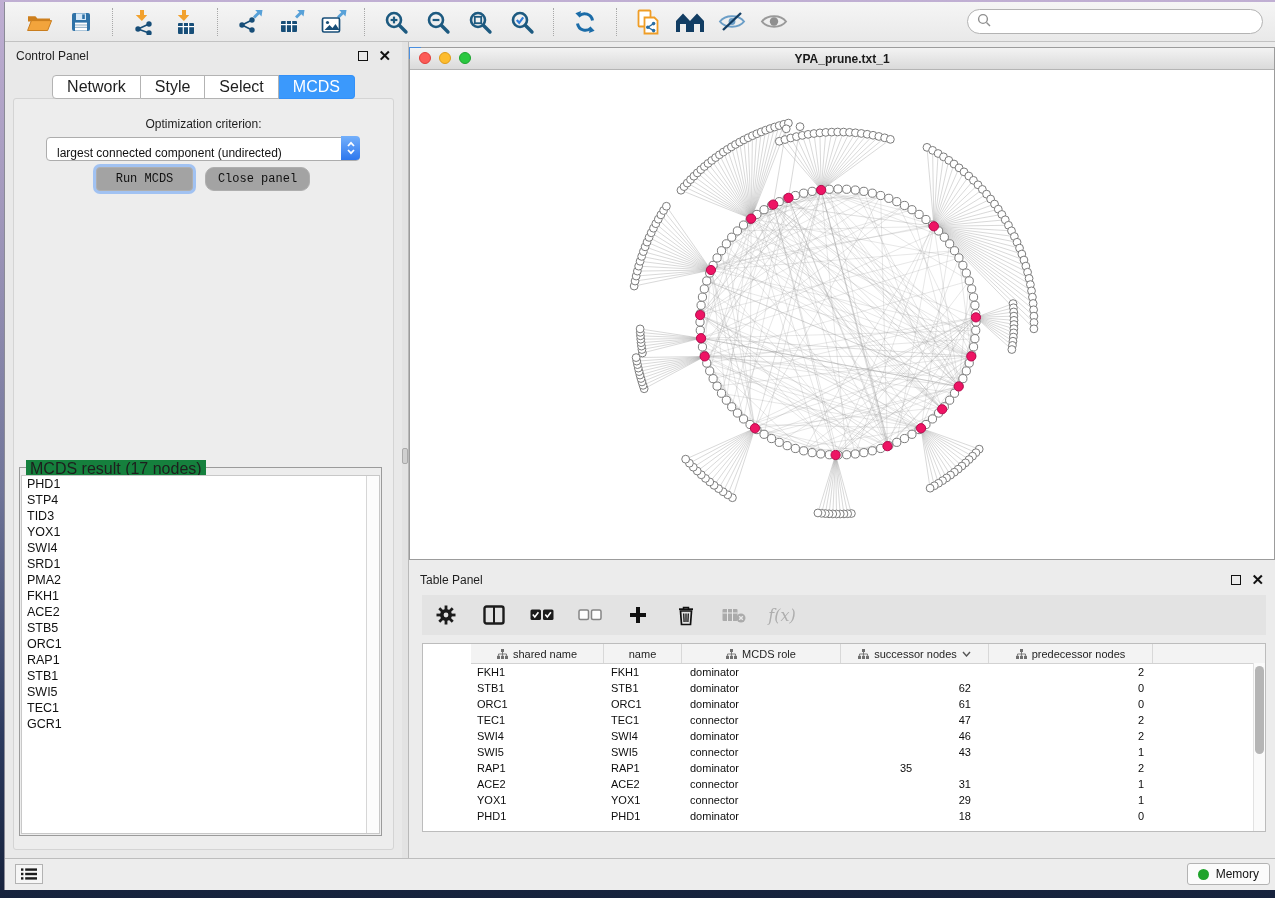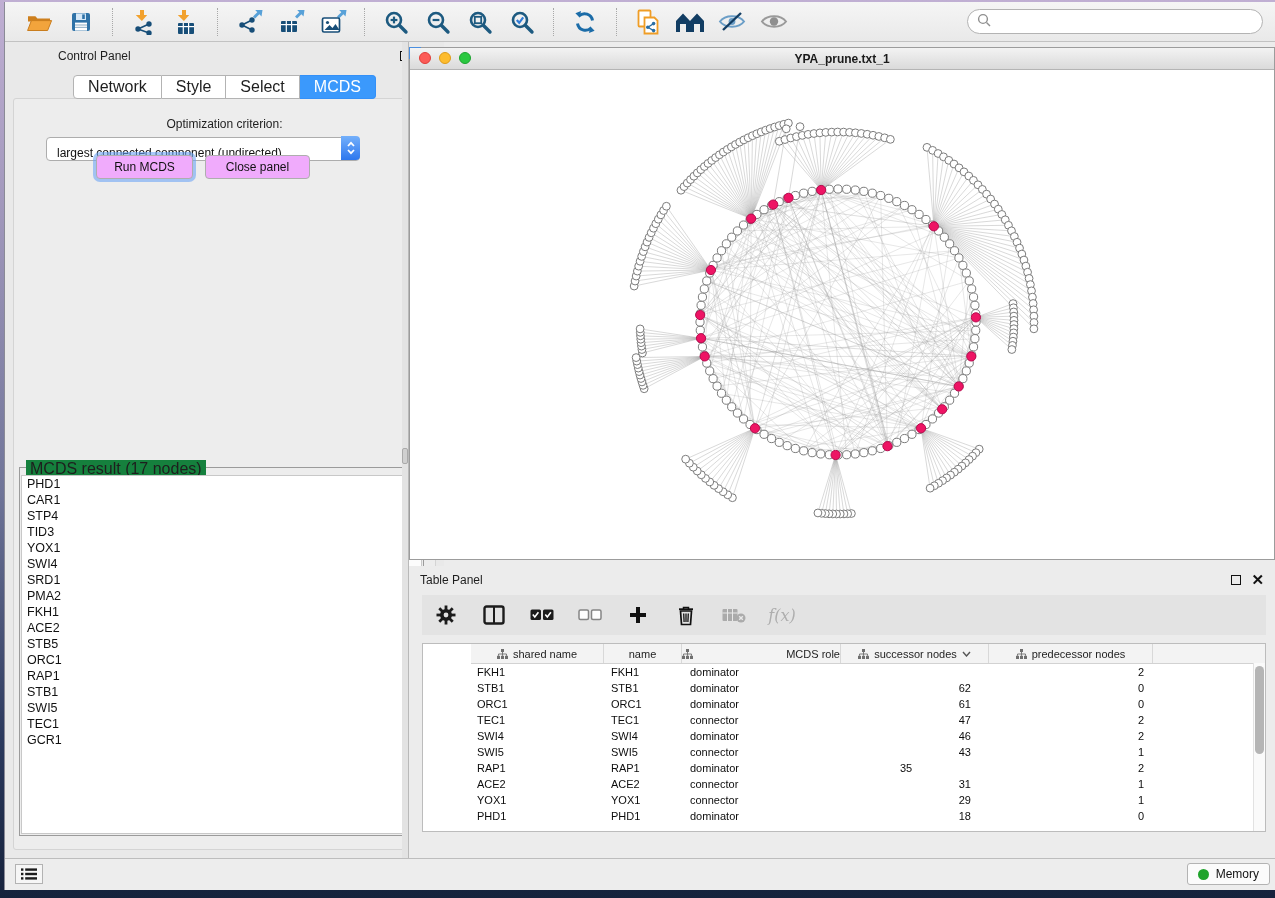--- a/index.html
+++ b/index.html
@@ -10,38 +10,38 @@
   }
   #app-window{position:absolute;left:4px;top:2px;right:0;bottom:8px;background:#ececec;border-left:1px solid #8a8a96;box-sizing:border-box;}
   
   #main-toolbar{position:absolute;left:0;top:0;right:0;height:40px;background:linear-gradient(#f5f5f5,#e9e9e9);border-bottom:1px solid #c2c2c2;display:flex;align-items:center;padding:0 6px;box-sizing:border-box;}
   .tb-group{display:flex;align-items:center;padding:0 7px;}
   .tb-sep{width:0;height:28px;border-left:1px dotted #a8a8a8;margin:0 3px;}
   .tb-btn{width:42px;height:32px;background:transparent;border:none;display:flex;align-items:center;justify-content:center;padding:0;cursor:default;}
   #toolbar-search{margin-left:auto;margin-right:6px;width:296px;height:25px;border:1px solid #b3b3b3;border-radius:13px;background:#fff;display:flex;align-items:center;gap:5px;padding:0 9px;box-sizing:border-box;}
   #toolbar-search input{border:none;outline:none;flex:1;font-size:12px;background:transparent;font-family:"Liberation Sans",sans-serif;}
   
-  #control-panel{position:absolute;left:0;top:40px;width:397px;bottom:32px;background:#e9e9e9;padding-left:42px;}
+  #control-panel{position:absolute;left:0;top:40px;width:397px;bottom:32px;background:#e9e9e9;}
   .panel-header{height:28px;display:flex;align-items:center;padding:0 11px;font-size:12px;color:#1e1e1e;}
   .win-icons{margin-left:auto;display:flex;gap:10px;align-items:center;}
   .float-icon{width:8px;height:8px;border:1.5px solid #111;display:inline-block;background:transparent;}
   .close-icon{font-weight:bold;font-size:15px;color:#111;line-height:10px;}
   #cp-tabs{position:absolute;left:0;top:33px;width:100%;display:flex;justify-content:center;z-index:2;}
   .seg-tab{height:22px;padding:0 14px;font-size:16px;background:#fff;border:1px solid #b3b3b3;border-left:none;color:#1e1e1e;display:flex;align-items:center;cursor:default;}
   .seg-tab.first{border-left:1px solid #b3b3b3;border-radius:4px 0 0 4px;}
   .seg-tab.last{border-radius:0 4px 4px 0;}
   .seg-tab.active{background:#3b99fc;border-color:#3390f8;color:#fff;}
   #cp-inner{position:absolute;left:8px;right:8px;top:56px;bottom:8px;background:#ededed;border:1px solid #d4d4d4;border-radius:3px;}
   #opt-label{position:absolute;left:0;right:0;top:18px;text-align:center;font-size:12px;color:#1e1e1e;}
   #criterion-select{position:absolute;left:32px;top:38px;width:314px;height:24px;background:#fff;border:1px solid #adadad;border-radius:4px;display:flex;align-items:flex-end;box-sizing:border-box;font-size:12px;color:#111;}
   #criterion-select .sel-text{flex:1;padding:0 10px;white-space:nowrap;}
   #criterion-stepper{width:19px;height:24px;margin-right:-1px;border-radius:0 4px 4px 0;background:linear-gradient(#74b0fb,#2d77ee);display:flex;align-items:center;justify-content:center;}
-  .cp-btn{position:absolute;top:56px;height:24px;background:#f0abfc;border:1px solid #aeaeae;border-radius:4px;font-size:12px;color:#111;font-family:Liberation Sans, sans-serif;}
+  .cp-btn{position:absolute;top:68px;height:24px;background:#a3a3a3;border:1px solid #aeaeae;border-radius:4px;font-size:12px;color:#111;font-family:Liberation Mono, monospace;}
   #run-btn{left:82px;width:97px;box-shadow:0 0 0 3px rgba(110,165,245,.6);}
-  #close-btn{left:191px;width:105px;}
+  #close-btn{left:191px;width:105px;border-radius:9px;}
   #mcds-fieldset{position:absolute;left:5px;right:11px;top:368px;bottom:13px;border:1px solid #9b9b9b;}
   #mcds-legend{position:absolute;top:-8px;left:6px;background:#15803d;padding:0 4px;font-size:16px;color:#1e1e1e;}
   #mcds-list{position:absolute;left:1px;right:1px;top:7px;bottom:1px;background:#fff;border:1px solid #c8c8c8;overflow:hidden;}
   .list-item{font-size:12.5px;color:#111;line-height:16px;padding-left:5px;}
   #mcds-scroll{position:absolute;right:0;top:0;bottom:0;width:12px;background:#fcfcfc;border-left:1px solid #d6d6d6;}
   
   #v-divider{position:absolute;left:397px;width:6px;top:40px;bottom:32px;background:#e3e3e3;border-right:1px solid #b9b9b9;}
   #v-divider .grip{position:absolute;left:0;top:406px;width:6px;height:16px;background:#d0d0d0;border:1px solid #aaa;box-sizing:border-box;border-radius:2px;}
   #h-divider{position:absolute;left:403px;right:0;top:558px;height:6px;background:#e3e3e3;}
   #h-divider .grip{position:absolute;left:50%;top:0;width:16px;height:6px;background:#d0d0d0;border:1px solid #aaa;box-sizing:border-box;border-radius:2px;}
@@ -272,21 +272,20 @@
             </svg>
         </span>
       </div>
       <button class="cp-btn" id="run-btn">Run MCDS</button>
       <button class="cp-btn" id="close-btn">Close panel</button>
       <div id="mcds-fieldset">
         <span id="mcds-legend">MCDS result (17 nodes)</span>
         <div id="mcds-list">
           <div id="mcds-items">
               <div class="list-item">PHD1</div>
-              <div class="list-item">CAR1</div>
               <div class="list-item">STP4</div>
               <div class="list-item">TID3</div>
               <div class="list-item">YOX1</div>
               <div class="list-item">SWI4</div>
               <div class="list-item">SRD1</div>
               <div class="list-item">PMA2</div>
               <div class="list-item">FKH1</div>
               <div class="list-item">ACE2</div>
               <div class="list-item">STB5</div>
               <div class="list-item">ORC1</div>
@@ -1089,21 +1088,21 @@
                     <rect x="8" y="6.8" width="3" height="3.2"></rect>
                   </g>
                   <path d="M5.5 3v2M1.5 6.8V5h8v1.8M5.5 5v1.8" stroke="#6f6f6f" stroke-width="0.9" fill="none"></path>
                 </svg>
               </span>
               <span>shared name</span>
             </div>
             <div class="nt-hcell" style="width: 78px;">
               <span>name</span>
             </div>
-            <div class="nt-hcell" style="width: 159px; justify-content: space-between;">
+            <div class="nt-hcell" style="width: 159px;">
               <span style="display: inline-flex;">
                 <svg width="11" height="10" viewBox="0 0 11 10">
                   <g fill="#6f6f6f">
                     <rect x="4" y="0" width="3" height="3"></rect>
                     <rect x="0" y="6.8" width="3" height="3.2"></rect>
                     <rect x="4" y="6.8" width="3" height="3.2"></rect>
                     <rect x="8" y="6.8" width="3" height="3.2"></rect>
                   </g>
                   <path d="M5.5 3v2M1.5 6.8V5h8v1.8M5.5 5v1.8" stroke="#6f6f6f" stroke-width="0.9" fill="none"></path>
                 </svg>

